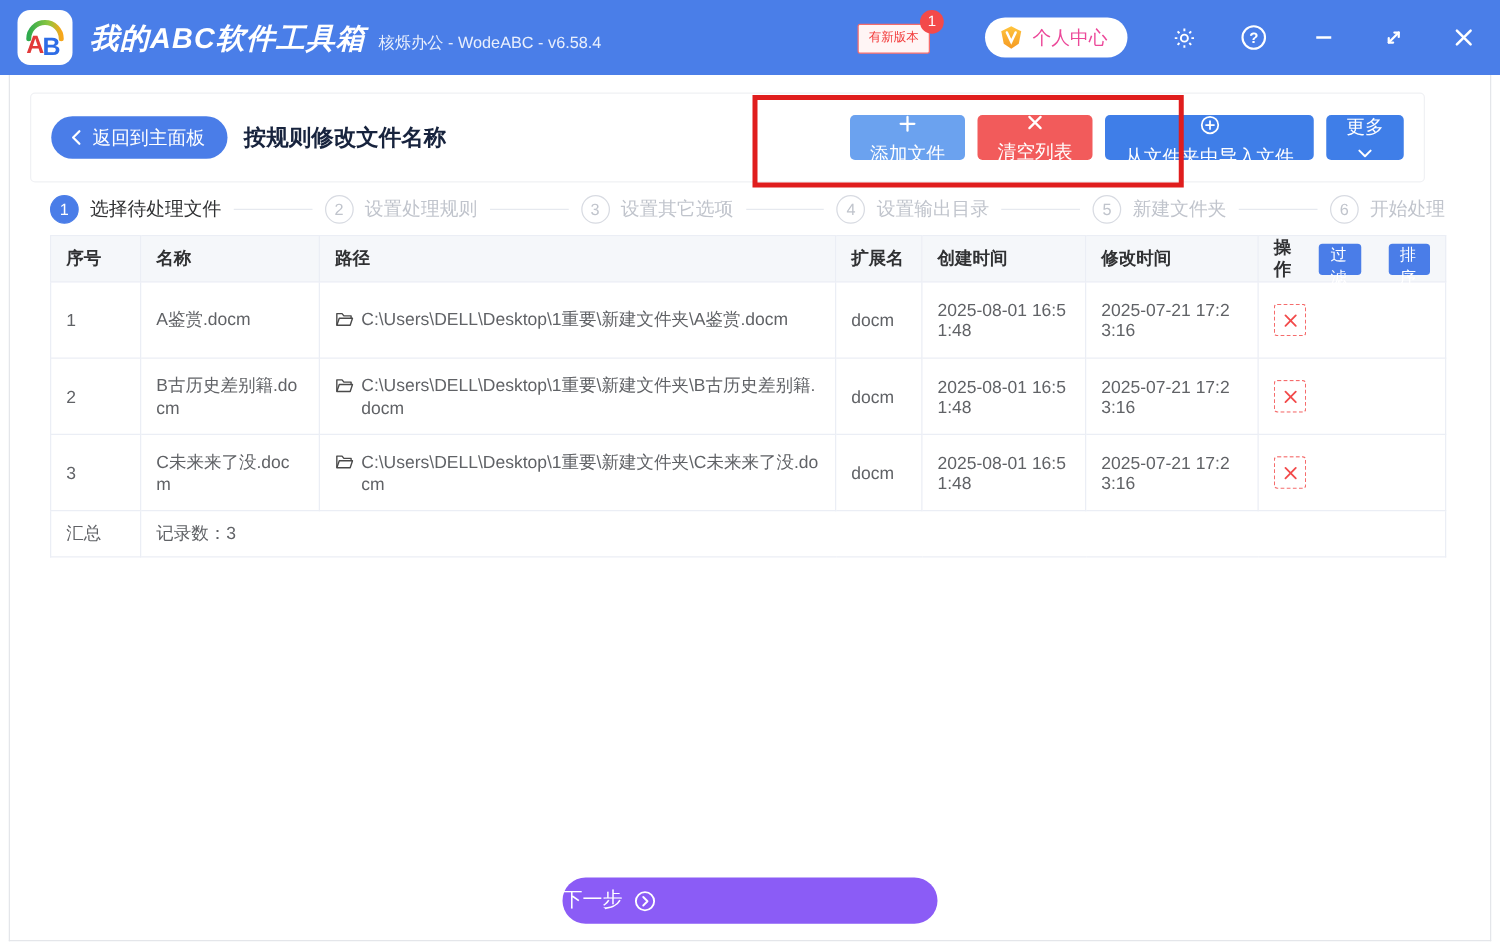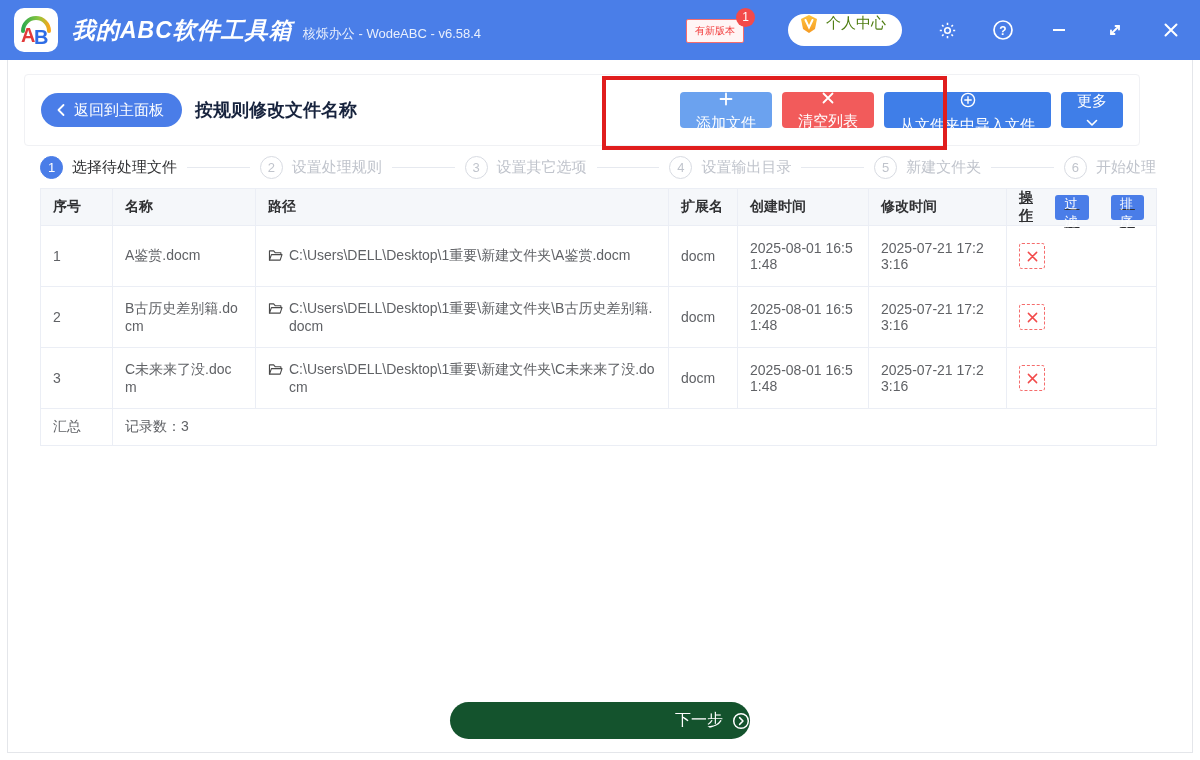--- a/index.html
+++ b/index.html
@@ -6,21 +6,21 @@
   html,body { width:1200px; height:760px; font-family:"Liberation Sans", sans-serif; background:#fff; position:relative; overflow:hidden; }
 
   
   .titlebar { position:absolute; left:0; top:0; width:1200px; height:60px; background:#4a7ee8; display:flex; align-items:center; }
   .logo { width:44px; height:44px; background:#fff; border-radius:10px; margin-left:14px; flex:0 0 auto; display:flex; align-items:center; justify-content:center; }
   .app-title { color:#fff; font-size:23px; font-weight:bold; margin-left:14px; letter-spacing:1px;font-style:italic; }
   .app-subtitle { color:rgba(255,255,255,.88); font-size:13px; margin-left:10px; margin-top:7px; }
 
   .newver { position:absolute; left:686px; top:19px; height:24px; padding:0 8px; background:#fff5f5; border:1px solid #f56c6c; color:#f23c3c; font-size:10px; line-height:22px; border-radius:2px; cursor:pointer; }
   .newver-count { position:absolute; left:736px; top:8px; width:19px; height:19px; border-radius:50%; background:#f34a4a; color:#fff; font-size:12px; line-height:19px; text-align:center; }
-  .usercenter { position:absolute; left:788px; top:14px; height:32px; border-radius:16px; background:#fff; display:flex; align-items:flex-start; gap:7px; padding:0 16px 0 11px; color:#4d7c0f; font-size:15px; cursor:pointer; }
+  .usercenter { position:absolute; left:788px; top:14px; height:32px; border-radius:16px; background:#fff; display:flex; align-items:center; gap:7px; padding:0 16px 0 11px; color:#ec4899; font-size:15px; cursor:pointer; }
   .winicon { position:absolute; top:18px; width:24px; height:24px; display:flex; align-items:center; justify-content:center; cursor:pointer; }
 
   
   .frame { position:absolute; left:7px; top:60px; width:1186px; height:693px; border:1px solid #e4e6ea; border-top:none; background:#fff; }
 
   
   .toolbar { position:absolute; left:24px; top:74px; width:1116px; height:72px; border:1px solid #f0f1f4; border-radius:4px; background:#fff; display:flex; align-items:center; padding:0 16px; }
   .back-btn { height:34px; border-radius:17px; background:#4a7de8; color:#fff; font-size:15px; display:flex; align-items:center; gap:7px; padding:0 18px 0 14px; cursor:pointer; border:none; }
   .page-title { font-size:18px; font-weight:bold; color:#17233d; margin-left:13px;text-align:right; }
   .tb-right { margin-left:auto; display:flex; align-items:center; gap:10px; }
@@ -43,28 +43,28 @@
   .step.inactive .step-label { color:#c0c4cc; }
   .step-line { flex:1 1 auto; height:1px; background:#e6e9ef; margin:0 10px; }
 
   
   table.files { position:absolute; left:40px; top:188px; width:1116px; border-collapse:collapse; table-layout:fixed; }
   table.files th, table.files td { border:1px solid #ebeef5; font-size:14px; text-align:left; vertical-align:middle; }
   table.files th { background:#f5f7fa; color:#303133; font-weight:bold; height:37px; padding:0 12px; }
   table.files td { color:#606266; padding:8px 12px; word-break:break-all; background:#fff; }
   tr.filerow { height:61px; }
   tr.sumrow td { height:37px; padding:0 12px; }
-  .th-actions { display:flex; align-items:center; gap:22px;text-decoration:underline; }
+  .th-actions { display:flex; align-items:center; gap:22px; }
   .mini-btn { height:25px; border:none; border-radius:3px; background:#4a7de8; color:#fff; font-size:13px; padding:0 9px; cursor:pointer; letter-spacing:2px; }
   .pathcell { display:flex; align-items:flex-start; gap:6px; }
   .pathcell svg { flex:0 0 auto; margin-top:2px; }
   .del-btn { width:26px; height:26px; border:1px dashed #f56c6c; border-radius:3px; background:#fff; display:flex; align-items:center; justify-content:center; cursor:pointer; }
 
   
-  .next-btn { position:absolute; left:450px; top:702px; width:300px; height:37px; border:none; border-radius:19px; background:#14532d; color:#fff; font-size:16px; display:flex; align-items:center; justify-content:flex-end; gap:9px; cursor:pointer; }
+  .next-btn { position:absolute; left:450px; top:702px; width:300px; height:37px; border:none; border-radius:19px; background:#8b5cf6; color:#fff; font-size:16px; display:flex; align-items:center; justify-content:flex-start; gap:9px; cursor:pointer; }
 </style>
 </head>
 <body>
 
 <div class="titlebar">
   <div class="logo">
     <svg width="38" height="38" viewBox="0 0 38 38">
       <defs>
         <linearGradient id="arc" x1="0" y1="0" x2="1" y2="0">
           <stop offset="0" stop-color="#2faa4e"></stop>

